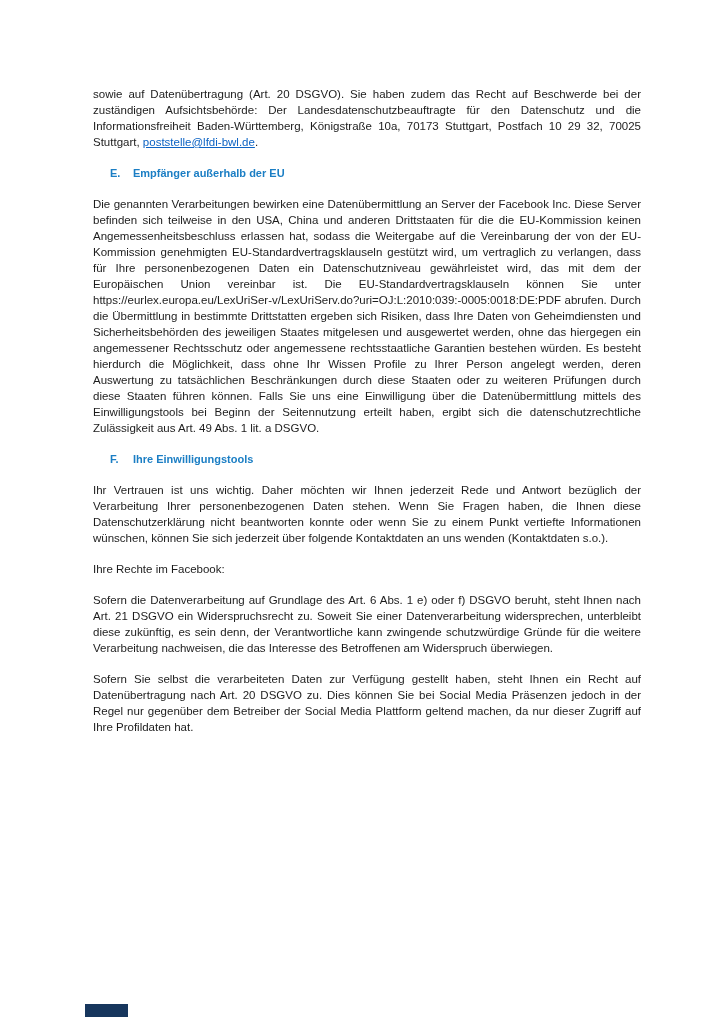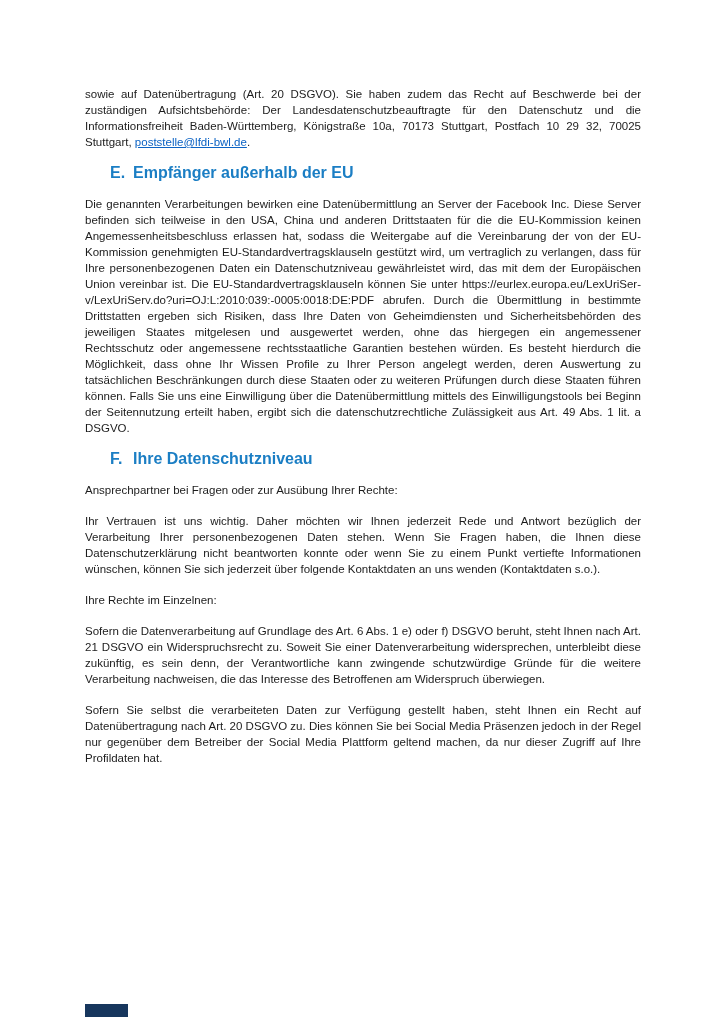--- a/index.html
+++ b/index.html
@@ -19,29 +19,29 @@
     position: absolute;
     left: 85px;
     top: 86px;
     width: 556px;
     color: var(--text-color, #1c1c1c);
     font-size: 11.5px;
     line-height: 16px;
     text-align: justify;
   }
   p.para {
-    margin: 0 0 15px 0;
+    margin: 0 0 15px 8px;
     overflow-wrap: break-word;
   }
   .heading {
     margin: 0 0 15px 0;
     padding-left: 25px;
     color: var(--heading-color, #1b7ec4);
     font-weight: bold;
-    font-size: 16px;
+    font-size: 11px;
     line-height: 16px;
     text-align: left;
   }
   .heading .hletter {
     display: inline-block;
     width: 23px;
   }
   a.email-link {
     color: var(--link-color, #0c63c4);
     text-decoration: underline;
@@ -57,21 +57,20 @@
   }
 </style>
 </head>
 <body>
 
 <div class="page">
   <div class="content">
       <p class="para"><span>sowie auf Datenübertragung (Art. 20 DSGVO). Sie haben zudem das Recht auf Beschwerde bei der zuständigen Aufsichtsbehörde: Der Landesdatenschutzbeauftragte für den Datenschutz und die Informationsfreiheit Baden-Württemberg, Königstraße 10a, 70173 Stuttgart, Postfach 10 29 32, 70025 Stuttgart, </span><a class="email-link" href="#">poststelle@lfdi-bwl.de</a><span>.</span></p>
       <div class="heading"><span class="hletter">E.</span><span class="htext">Empfänger außerhalb der EU</span></div>
       <p class="para"><span>Die genannten Verarbeitungen bewirken eine Datenübermittlung an Server der Facebook Inc. Diese Server befinden sich teilweise in den USA, China und anderen Drittstaaten für die die EU-Kommission keinen Angemessenheitsbeschluss erlassen hat, sodass die Weitergabe auf die Vereinbarung der von der EU-Kommission genehmigten EU-Standardvertragsklauseln gestützt wird, um vertraglich zu verlangen, dass für Ihre personenbezogenen Daten ein Datenschutzniveau gewährleistet wird, das mit dem der Europäischen Union vereinbar ist. Die EU-Standardvertragsklauseln können Sie unter https://eurlex.europa.eu/LexUriSer-v/LexUriServ.do?uri=OJ:L:2010:039:-0005:0018:DE:PDF abrufen. Durch die Übermittlung in bestimmte Drittstatten ergeben sich Risiken, dass Ihre Daten von Geheimdiensten und Sicherheitsbehörden des jeweiligen Staates mitgelesen und ausgewertet werden, ohne das hiergegen ein angemessener Rechtsschutz oder angemessene rechtsstaatliche Garantien bestehen würden. Es besteht hierdurch die Möglichkeit, dass ohne Ihr Wissen Profile zu Ihrer Person angelegt werden, deren Auswertung zu tatsächlichen Beschränkungen durch diese Staaten oder zu weiteren Prüfungen durch diese Staaten führen können. Falls Sie uns eine Einwilligung über die Datenübermittlung mittels des Einwilligungstools bei Beginn der Seitennutzung erteilt haben, ergibt sich die datenschutzrechtliche Zulässigkeit aus Art. 49 Abs. 1 lit. a DSGVO.</span></p>
-      <div class="heading"><span class="hletter">F.</span><span class="htext">Ihre Datenschutzniveau</span></div>
-      <p class="para"><span>Ansprechpartner bei Fragen oder zur Ausübung Ihrer Rechte:</span></p>
+      <div class="heading"><span class="hletter">F.</span><span class="htext">Ihre Einwilligungstools</span></div>
       <p class="para"><span>Ihr Vertrauen ist uns wichtig. Daher möchten wir Ihnen jederzeit Rede und Antwort bezüglich der Verarbeitung Ihrer personenbezogenen Daten stehen. Wenn Sie Fragen haben, die Ihnen diese Datenschutzerklärung nicht beantworten konnte oder wenn Sie zu einem Punkt vertiefte Informationen wünschen, können Sie sich jederzeit über folgende Kontaktdaten an uns wenden (Kontaktdaten s.o.).</span></p>
-      <p class="para"><span>Ihre Rechte im Einzelnen:</span></p>
+      <p class="para"><span>Ihre Rechte im Facebook:</span></p>
       <p class="para"><span>Sofern die Datenverarbeitung auf Grundlage des Art. 6 Abs. 1 e) oder f) DSGVO beruht, steht Ihnen nach Art. 21 DSGVO ein Widerspruchsrecht zu. Soweit Sie einer Datenverarbeitung widersprechen, unterbleibt diese zukünftig, es sein denn, der Verantwortliche kann zwingende schutzwürdige Gründe für die weitere Verarbeitung nachweisen, die das Interesse des Betroffenen am Widerspruch überwiegen.</span></p>
       <p class="para"><span>Sofern Sie selbst die verarbeiteten Daten zur Verfügung gestellt haben, steht Ihnen ein Recht auf Datenübertragung nach Art. 20 DSGVO zu. Dies können Sie bei Social Media Präsenzen jedoch in der Regel nur gegenüber dem Betreiber der Social Media Plattform geltend machen, da nur dieser Zugriff auf Ihre Profildaten hat.</span></p>
     </div>
   <div class="footer-mark"></div>
 </div>
 
 </body></html>

